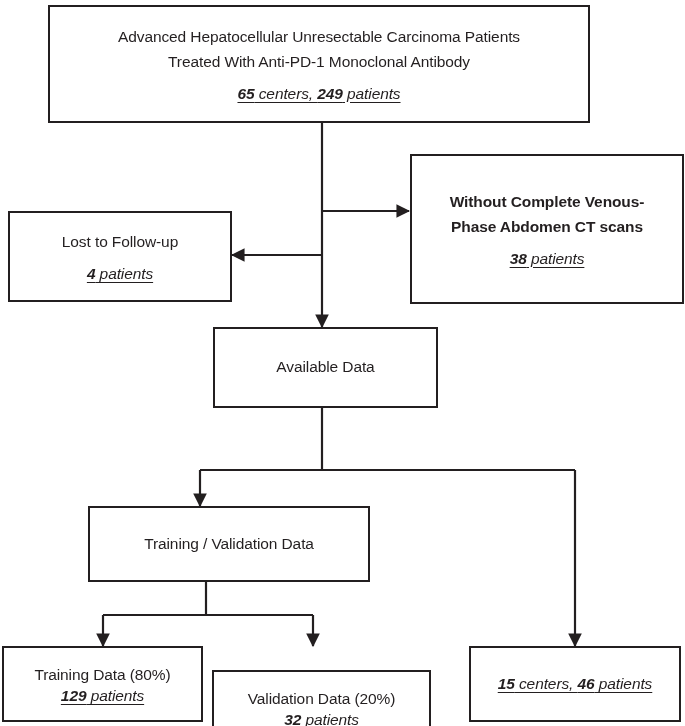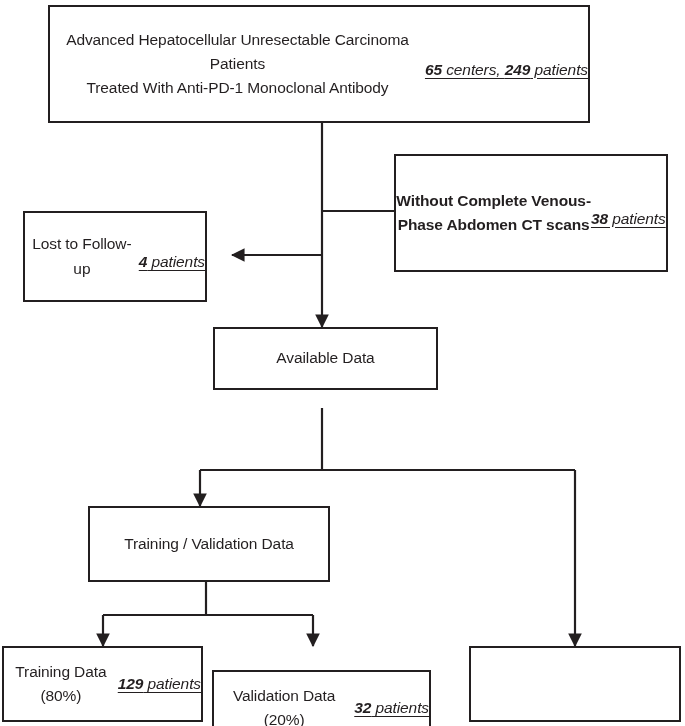--- a/index.html
+++ b/index.html
@@ -23,21 +23,21 @@
     width: 685px;
     height: 726px;
     pointer-events: none;
   }
   .node {
     position: absolute;
     box-sizing: border-box;
     border: 2px solid #231f20;
     background: #ffffff;
     display: flex;
-    flex-direction: row;
+    flex-direction: column;
     align-items: center;
     justify-content: center;
     text-align: center;
   }
   .node-title {
     font-size: 15.5px;
     line-height: 1.55;
     letter-spacing: -0.1px;
     white-space: pre-line;
   }
@@ -54,24 +54,24 @@
   }
   .node-stats.gap-top {
     margin-top: 11px;
     text-align: center;
   }
   .node-stats .num {
     font-weight: bold;
   }
   
   #node-cohort      { left: 48px;  top: 5px;   width: 542px; height: 118px; }
-  #node-no-ct       { left: 394px; top: 154px; width: 274px; height: 118px; }
-  #node-lost        { left: 23px;   top: 211px; width: 184px; height: 91px;  }
-  #node-available   { left: 213px; top: 327px; width: 225px; height: 63px;  }
-  #node-trainval    { left: 88px;  top: 506px; width: 242px; height: 76px;  }
+  #node-no-ct       { left: 410px; top: 154px; width: 274px; height: 150px; }
+  #node-lost        { left: 8px;   top: 211px; width: 224px; height: 91px;  }
+  #node-available   { left: 213px; top: 327px; width: 225px; height: 81px;  }
+  #node-trainval    { left: 88px;  top: 506px; width: 282px; height: 76px;  }
   #node-training    { left: 2px;   top: 646px; width: 201px; height: 76px;  }
   #node-validation  { left: 212px; top: 646px; width: 219px; height: 76px; margin-top: 24px;  }
   #node-test        { left: 469px; top: 646px; width: 212px; height: 76px;  }
   #node-cohort .node-title { font-size: 15.5px; }
 </style>
 </head>
 <body>
 
 <div id="canvas">
 
@@ -130,15 +130,16 @@
     <div class="node-title">Training Data (80%)</div>
     <div class="node-stats"><span><span class="num">129</span> patients</span></div>
   </div>
 
   <div class="node" id="node-validation">
     <div class="node-title">Validation Data (20%)</div>
     <div class="node-stats"><span><span class="num">32</span> patients</span></div>
   </div>
 
   <div class="node" id="node-test">
+    <div class="node-stats"><span><span class="num">15</span> centers, <span class="num">46</span> patients</span></div>
   </div>
 
 </div>
 
 </body></html>

